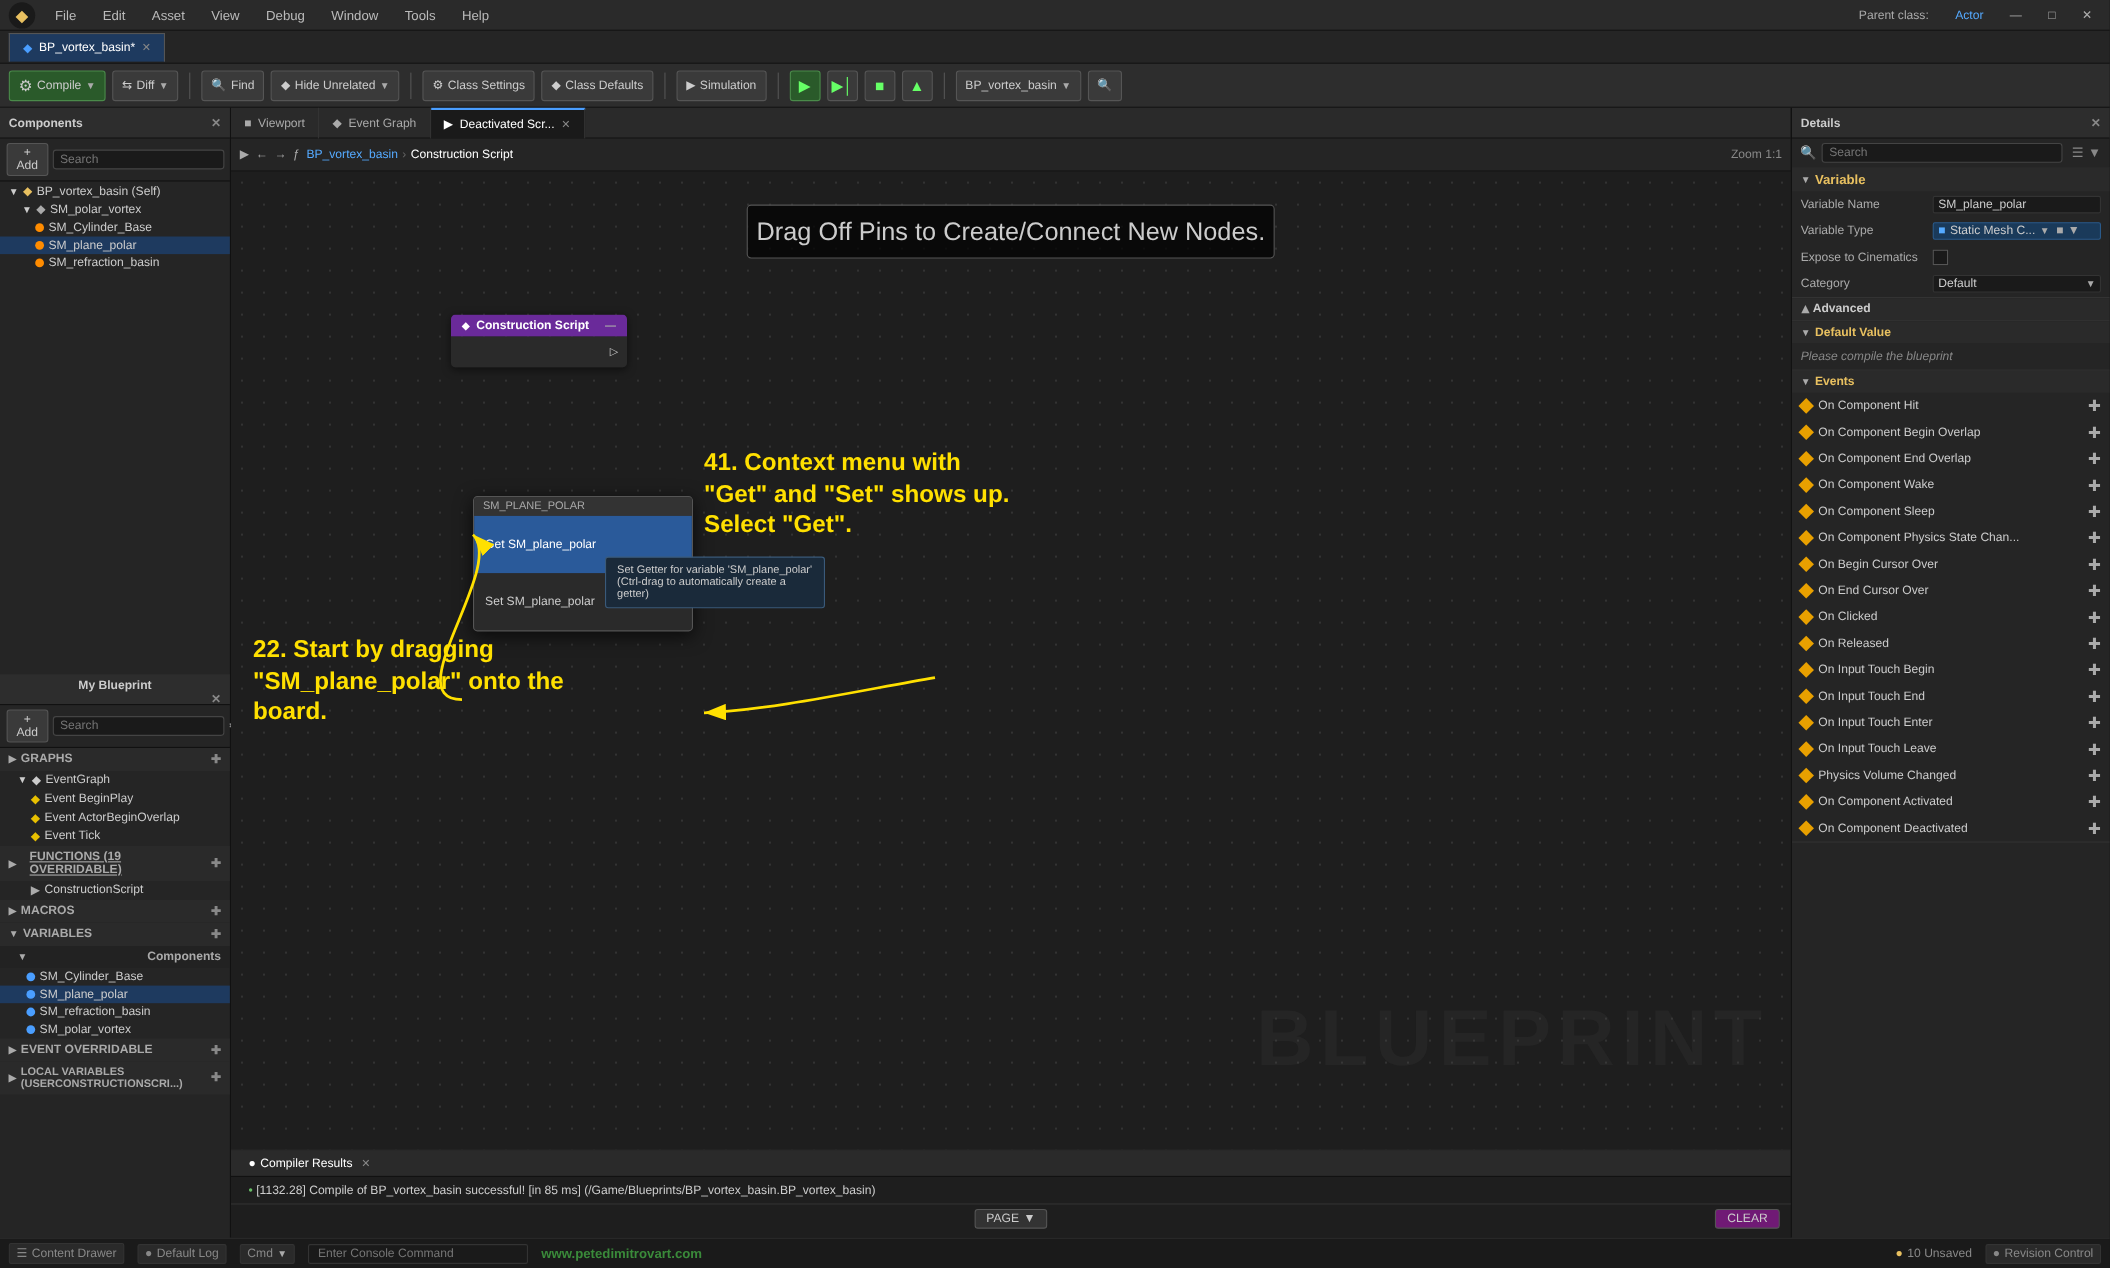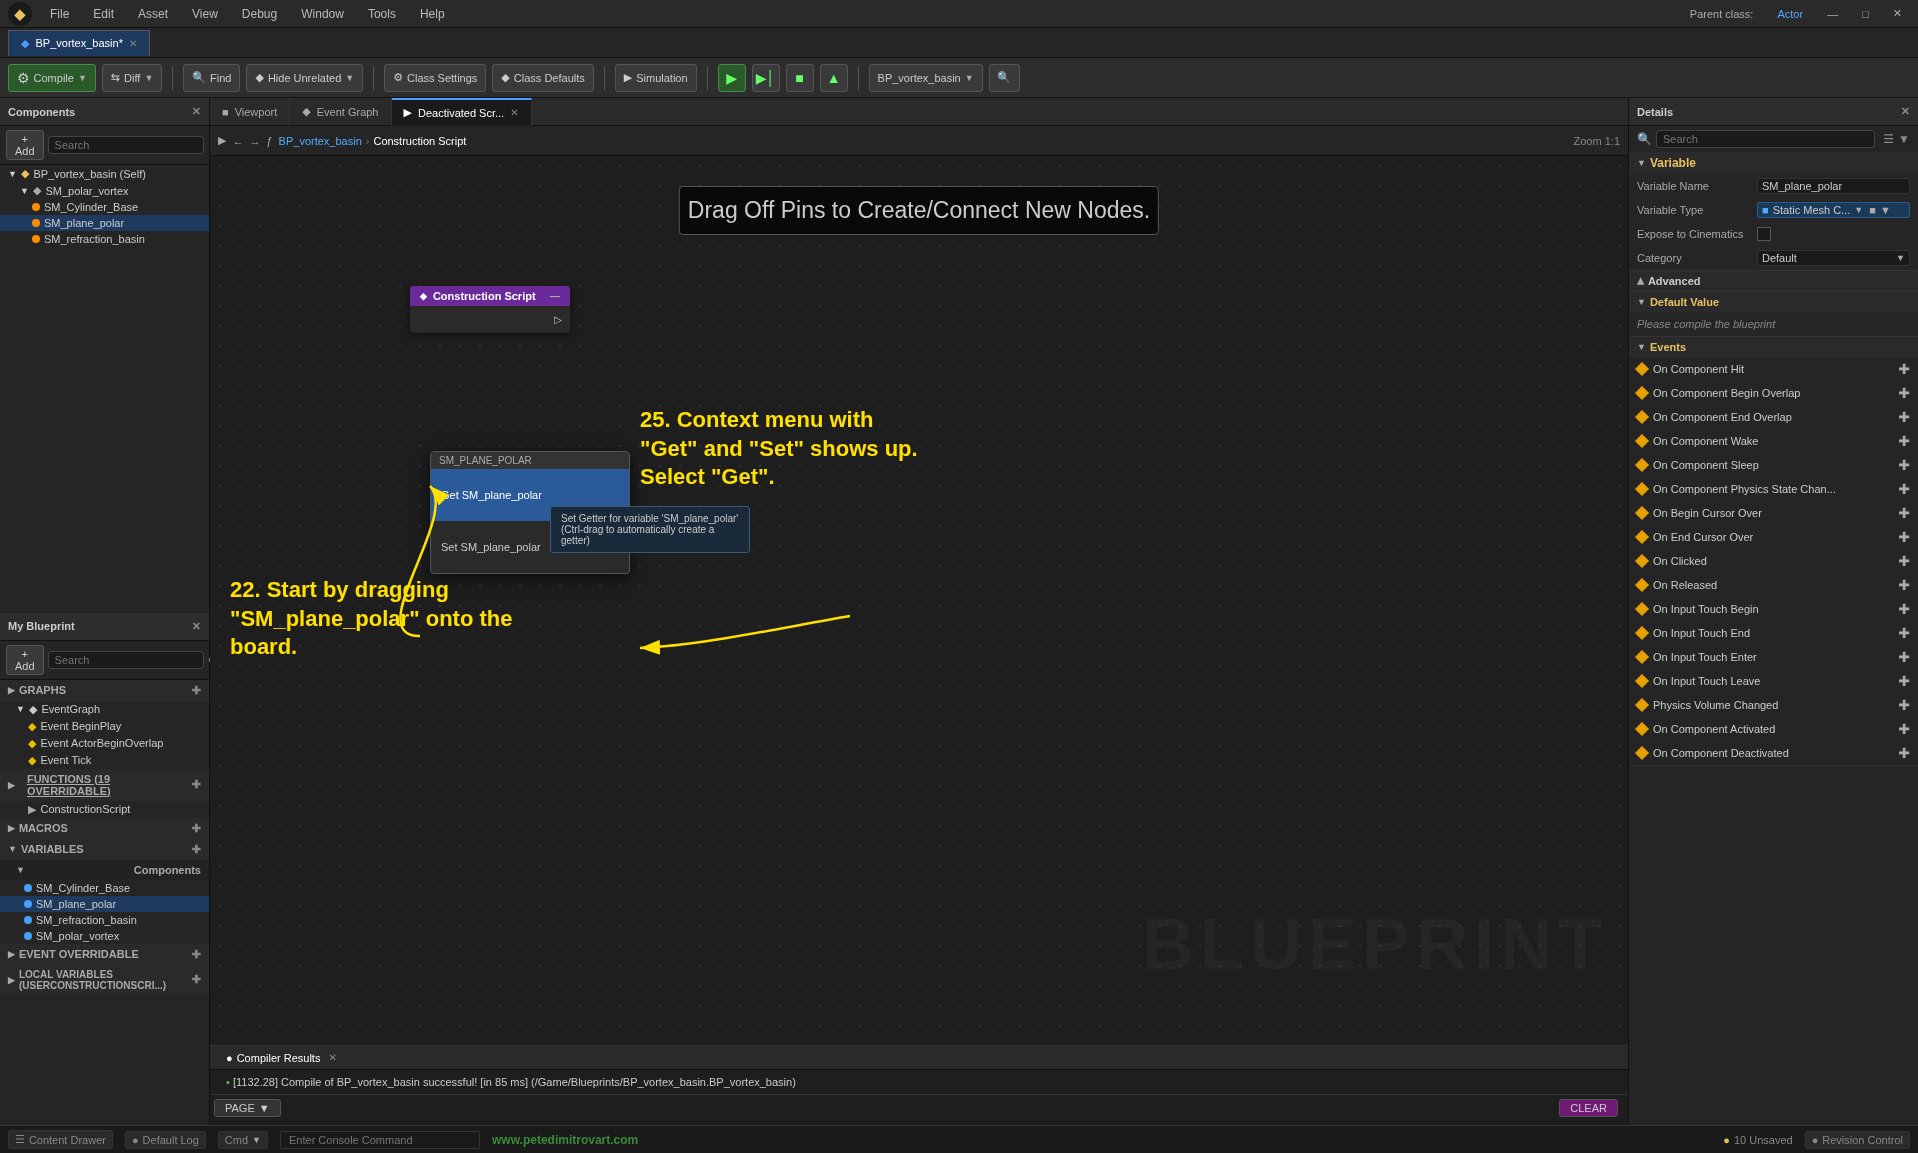--- a/index.html
+++ b/index.html
@@ -230,21 +230,21 @@
       <div class="tree-item selected" style="padding-left:32px;">
         <span class="component-dot dot-orange"></span>
         <span>SM_plane_polar</span>
       </div>
       <div class="tree-item" style="padding-left:32px;">
         <span class="component-dot dot-orange"></span>
         <span>SM_refraction_basin</span>
       </div>
     </div>
 
-    <div class="panel-header" style="margin-top:2px;">
+    <div class="panel-header" style="margin-top:2px;flex-direction:column;">
       <span>My Blueprint</span>
       <span class="close-icon">✕</span>
     </div>
     <div style="display:flex;align-items:center;padding:4px 6px;gap:4px;border-bottom:1px solid #111;">
       <button class="add-btn">+ Add</button>
       <input class="search-box" placeholder="Search" style="">
       <span style="color:#888;cursor:pointer;">⚙</span>
     </div>
 
     <div style="overflow-y:auto;flex:1;">
@@ -389,21 +389,21 @@
           <marker id="arrowhead" markerWidth="8" markerHeight="6" refX="8" refY="3" orient="auto">
             <polygon points="0 0, 8 3, 0 6" fill="#ffe000"></polygon>
           </marker>
         </defs>
 
         <path d="M 210 480 C 150 480 250 360 220 330" stroke="#ffe000" stroke-width="2.5" fill="none" marker-end="url(#arrowhead)"></path>
 
         <path d="M 640 460 C 580 470 490 490 430 492" stroke="#ffe000" stroke-width="2.5" fill="none" marker-end="url(#arrowhead)"></path>
       </svg>
 
-      <div class="annotation" style="left:430px;top:250px;white-space:pre-line;">25. Context menu with
+      <div class="annotation" style="left:430px;top:250px;white-space:pre-line;">41. Context menu with
 "Get" and "Set" shows up.
 Select "Get".</div>
 
       <div class="annotation" style="left:20px;top:420px;white-space:pre-line;">22. Start by dragging
 "SM_plane_polar" onto the
 board.</div>
 
       <div class="blueprint-watermark">BLUEPRINT</div>
     </div>
 
@@ -412,21 +412,21 @@
         <div class="compiler-tab active">
           <span>●</span>
           <span>Compiler Results</span>
           <span style="color:#888;font-size:10px;margin-left:4px;">✕</span>
         </div>
       </div>
       <div id="compiler-results">
         <span style="color:#6b6;">•</span>
         <span>[1132.28] Compile of BP_vortex_basin successful! [in 85 ms] (/Game/Blueprints/BP_vortex_basin.BP_vortex_basin)</span>
       </div>
-      <div style="position:relative;display:flex;justify-content:flex-start;align-items:center;padding:4px;border-top:1px solid #333;">
+      <div style="position:relative;display:flex;justify-content:center;align-items:center;padding:4px;border-top:1px solid #333;">
         <div class="page-btn">
           <span>PAGE</span>
           <span>▼</span>
         </div>
         <div class="clear-btn">CLEAR</div>
       </div>
     </div>
   </div>
 
   <div id="right-panel">

